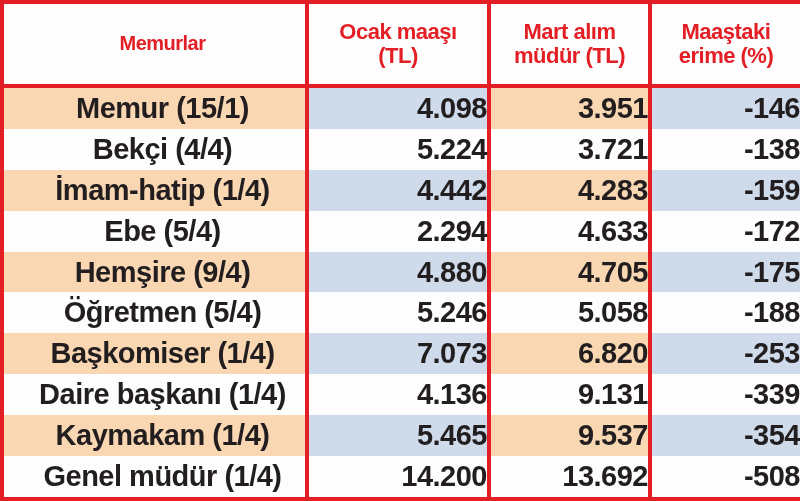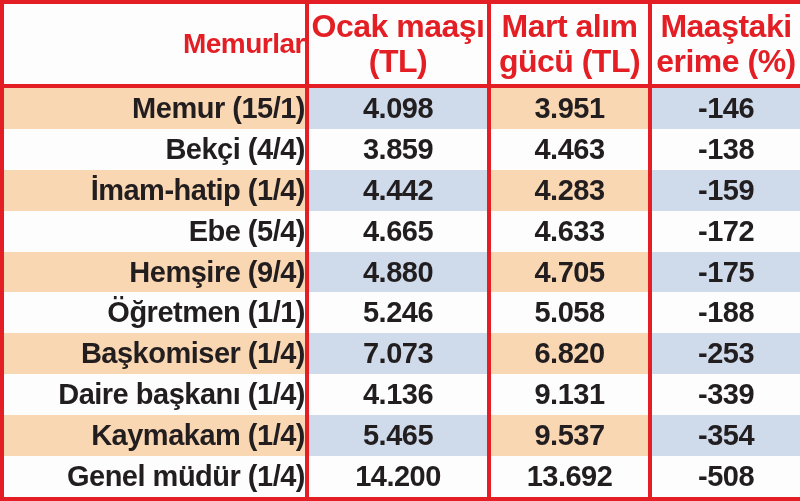--- a/index.html
+++ b/index.html
@@ -30,39 +30,39 @@
     vertical-align:middle;
     font-weight:bold;
     letter-spacing:-0.5px;
   }
 
   thead tr{height:84px;}
   thead th{
     background:var(--rowWhite);
     color:var(--red);
     border-bottom:4px solid var(--red);
-    font-size:32px;
+    font-size:22px;
     line-height:1.08;
     text-align:center;
   }
   thead th.first{
-    text-align:right;
+    text-align:center;
     padding-left:16px;
-    font-size:28px;
+    font-size:20px;
   }
   thead .hline{display:block;}
 
   tbody td{
     color:var(--textDark);
     font-size:29px;
-    text-align:center;
+    text-align:right;
     background:var(--rowWhite);
   }
   tbody td.first{
-    text-align:right;
+    text-align:center;
     padding-left:16px;
   }
   
   tbody tr:nth-child(odd) td:nth-child(odd){background:var(--peach);}
   tbody tr:nth-child(odd) td:nth-child(even){background:var(--blue);}
 </style>
 </head>
 <body>
 
 <table class="salary-table">
@@ -76,61 +76,61 @@
     <tr>
       <th class="first">
         <span>Memurlar</span>
       </th>
       <th>
         <span class="hline">Ocak maaşı</span>
         <span class="hline">(TL)</span>
       </th>
       <th>
         <span class="hline">Mart alım</span>
-        <span class="hline">gücü (TL)</span>
+        <span class="hline">müdür (TL)</span>
       </th>
       <th>
         <span class="hline">Maaştaki</span>
         <span class="hline">erime (%)</span>
       </th>
     </tr>
   </thead>
   <tbody>
     <tr>
       <td class="first">Memur (15/1)</td>
       <td>4.098</td>
       <td>3.951</td>
       <td>-146</td>
     </tr>
     <tr>
       <td class="first">Bekçi (4/4)</td>
-      <td>3.859</td>
-      <td>4.463</td>
+      <td>5.224</td>
+      <td>3.721</td>
       <td>-138</td>
     </tr>
     <tr>
       <td class="first">İmam-hatip (1/4)</td>
       <td>4.442</td>
       <td>4.283</td>
       <td>-159</td>
     </tr>
     <tr>
       <td class="first">Ebe (5/4)</td>
-      <td>4.665</td>
+      <td>2.294</td>
       <td>4.633</td>
       <td>-172</td>
     </tr>
     <tr>
       <td class="first">Hemşire (9/4)</td>
       <td>4.880</td>
       <td>4.705</td>
       <td>-175</td>
     </tr>
     <tr>
-      <td class="first">Öğretmen (1/1)</td>
+      <td class="first">Öğretmen (5/4)</td>
       <td>5.246</td>
       <td>5.058</td>
       <td>-188</td>
     </tr>
     <tr>
       <td class="first">Başkomiser (1/4)</td>
       <td>7.073</td>
       <td>6.820</td>
       <td>-253</td>
     </tr>

